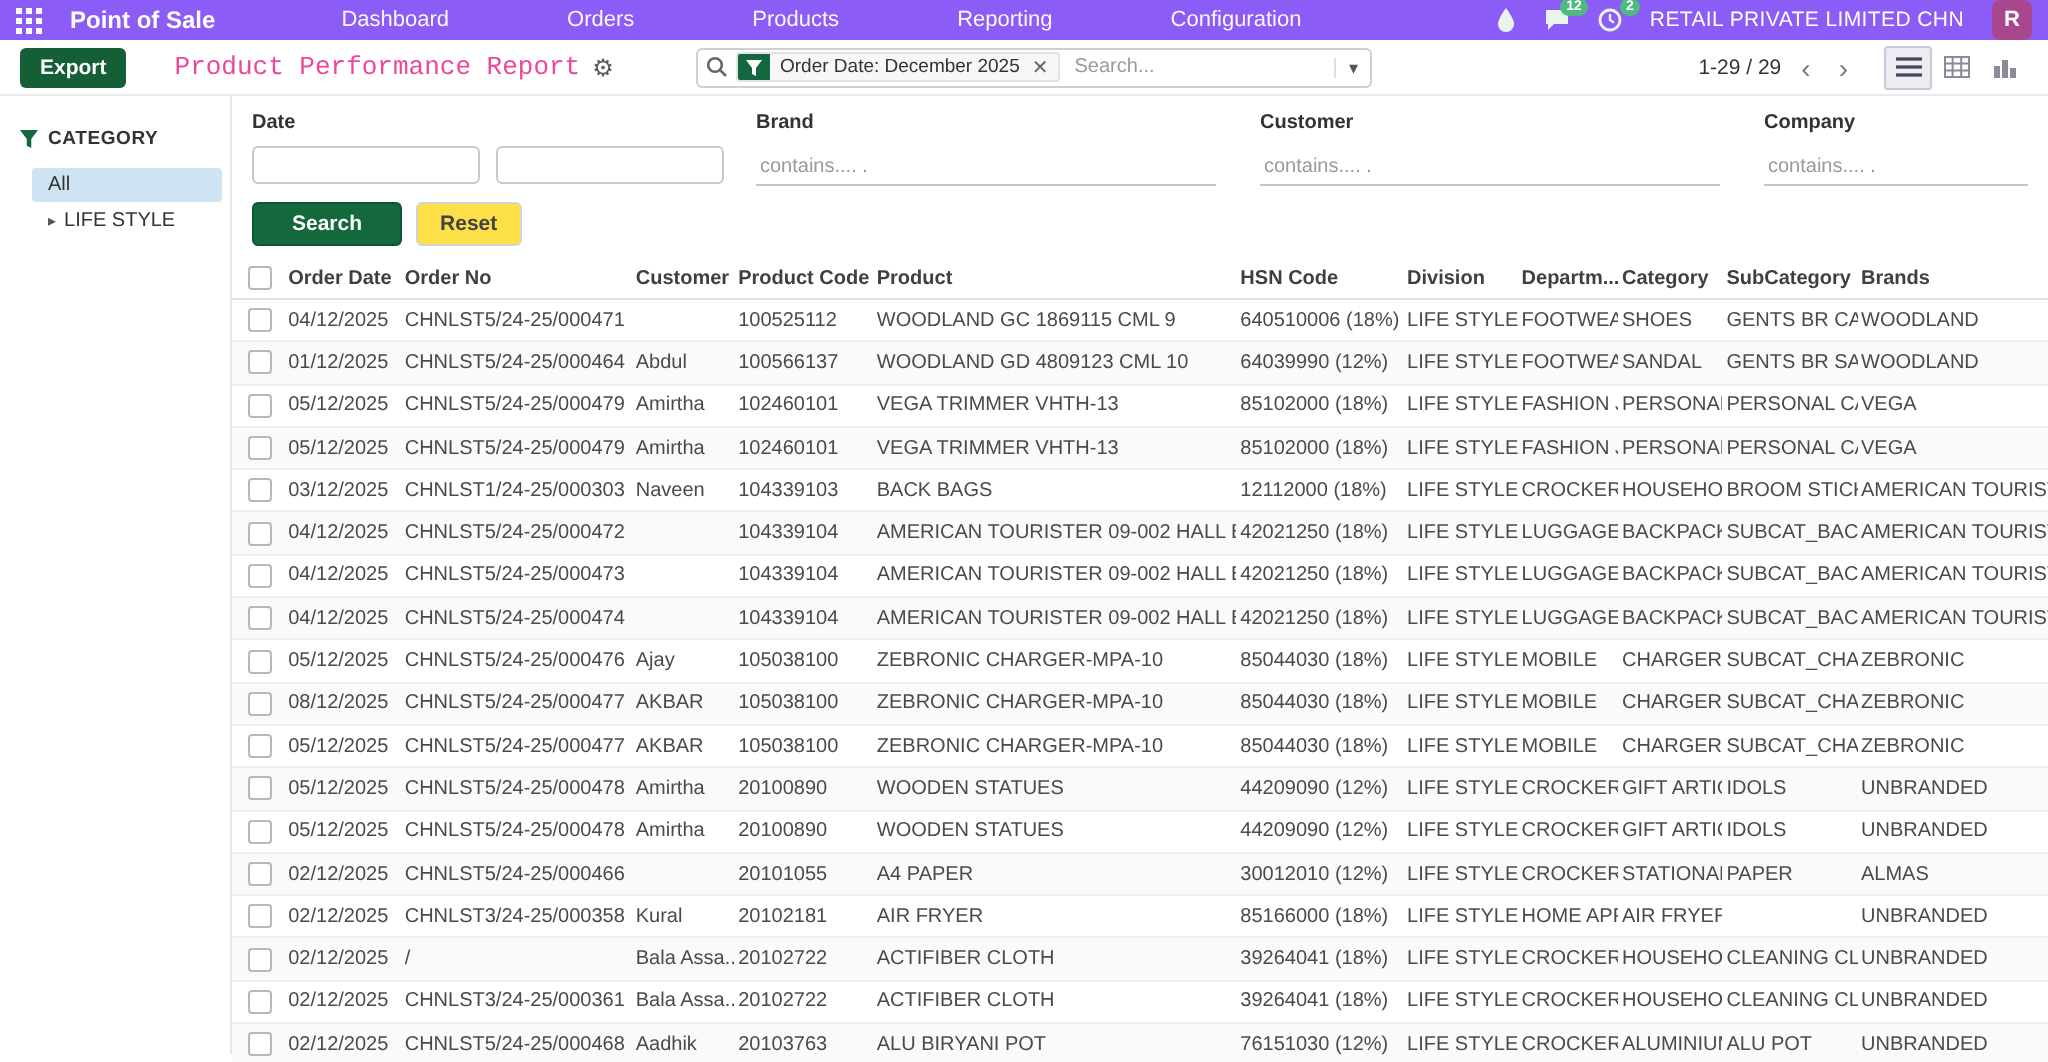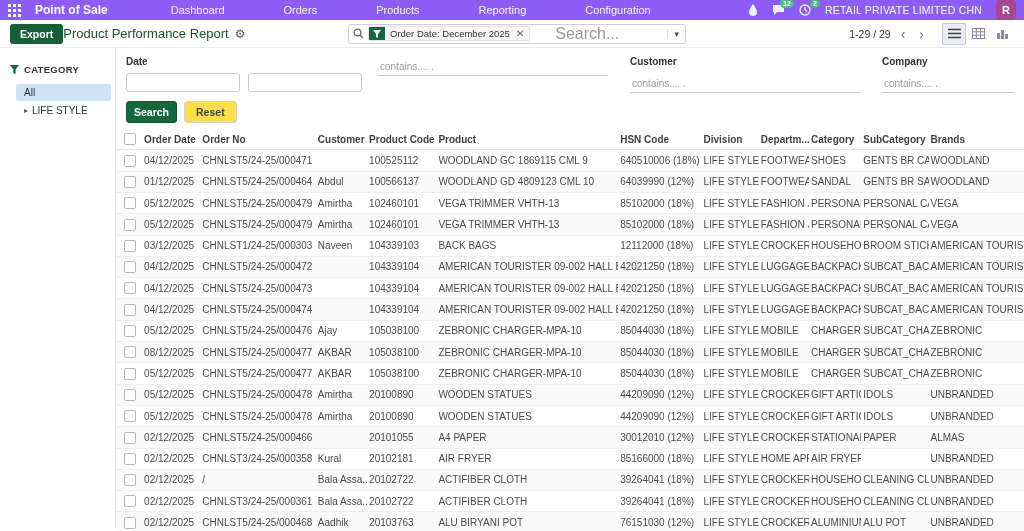--- a/index.html
+++ b/index.html
@@ -22,31 +22,31 @@
   .avatar { width:20px; height:20px; border-radius:4px; background:#a8478d; color:#fff;
             display:flex; align-items:center; justify-content:center; font-size:11px;
             font-weight:bold; cursor:pointer; }
 
   
   .control { height:28px; display:flex; align-items:center; padding:0 10px;
              border-bottom:1px solid #ebebeb; position:relative; }
   .btn-export { background:#155f37; color:#fff; border:none; border-radius:3px;
                 font-size:10.5px; font-weight:bold; padding:4px 10px; cursor:pointer;
                 font-family:inherit; }
-  .page-title { font-size:13px; color:#14532d; margin-left:0; }
+  .page-title { font-size:13px; color:#ec4899; margin-left:24px;font-family:Liberation Mono, monospace; }
   .gear { color:#5c5c5c; font-size:12px; margin-left:6px; cursor:pointer; }
   .searchbar { position:absolute; left:348px; width:338px; height:20px; border:1px solid #cfcfcf;
                border-radius:3px; display:flex; align-items:center; padding:0 4px; background:#fff; }
   .facet { display:flex; align-items:center; height:15px; border:1px solid #e3e3e3;
            border-radius:2px; margin-left:4px; overflow:hidden; background:#f7f7f7; }
   .facet-ico { background:#14683f; color:#fff; height:15px; width:16px; display:flex;
                align-items:center; justify-content:center; }
   .facet-label { font-size:9.5px; color:#333; padding:0 5px; }
   .facet-x { font-size:10px; color:#666; padding:0 5px 0 1px; cursor:pointer; }
-  .search-ph { font-size:16px; color:#9a9a9a; margin-left:25px; flex:1; }
+  .search-ph { font-size:10px; color:#9a9a9a; margin-left:7px; flex:1; }
   .search-caret { border-left:1px solid #ddd; padding:0 2px 0 6px; color:#555;
                   font-size:9px; cursor:pointer; }
   .pager { margin-left:auto; display:flex; align-items:center; gap:6px; }
   .pager-text { font-size:10.5px; color:#333; }
   .pg-btn { color:#777; font-size:14px; line-height:12px; padding:0 4px; cursor:pointer; }
   .views { display:flex; margin-left:8px; }
   .view-btn { width:24px; height:22px; display:flex; align-items:center; justify-content:center;
               cursor:pointer; border:1px solid transparent; }
   .view-btn.active { background:#ececf3; border:1px solid #c8c8d8; border-radius:2px; }
 
@@ -67,21 +67,21 @@
   .filter-grid { display:grid; grid-template-columns:250px 250px 250px 1fr; column-gap:2px; }
   .f-label { font-size:10px; font-weight:bold; color:#333; margin-bottom:6px; }
   .date-inputs { display:flex; gap:8px; }
   .date-inputs input { width:114px; height:19px; border:1px solid #c9c9c9; border-radius:3px;
                        font-family:inherit; font-size:10px; padding:0 4px; }
   .contains-input { width:230px; height:18px; border:none; border-bottom:1px solid #c4c4c4;
                     font-family:inherit; font-size:10px; color:#444; padding:0 2px; background:transparent; }
   .contains-input::placeholder { color:#9a9a9a; }
   .filter-actions { margin-top:8px; display:flex; gap:7px; }
   .btn-search { background:#14693c; color:#fff; border:1px solid #0f5530; border-radius:3px;
-                font-size:10.5px; font-weight:bold; padding:4px 7px; cursor:pointer; font-family:inherit; }
+                font-size:10.5px; font-weight:bold; padding:4px 19px; cursor:pointer; font-family:inherit; }
   .btn-reset { background:#fde047; color:#444; border:1px solid #d4d4d4; border-radius:3px;
                font-size:10.5px; font-weight:bold; padding:4px 11px; cursor:pointer; font-family:inherit; }
 
   
   .grid-table { width:100%; border-collapse:collapse; table-layout:fixed; font-size:10px; }
   .grid-table th { text-align:left; font-size:10px; color:#3f3f3f; font-weight:bold;
                    padding:4px 6px 4px 2px; border-bottom:1px solid #e2e2e2; height:20px;
                    white-space:nowrap; overflow:hidden; cursor:pointer; }
   .grid-table td { padding:0 6px 0 2px; height:21.3px; white-space:nowrap; overflow:hidden;
                    color:#4a4a4a; border-bottom:1px solid #efefef; }
@@ -229,20 +229,21 @@
     <div class="filters">
       <div class="filter-grid">
         <div>
           <div class="f-label">Date</div>
           <div class="date-inputs">
             <input type="text" value="" style="">
             <input type="text" value="" style="">
           </div>
         </div>
         <div>
+          <div class="f-label">Brand</div>
           <input class="contains-input" type="text" placeholder="contains.... ." style="">
         </div>
         <div>
           <div class="f-label">Customer</div>
           <input class="contains-input" type="text" placeholder="contains.... ." style="">
         </div>
         <div>
           <div class="f-label">Company</div>
           <input class="contains-input" type="text" style="width: 132px;" placeholder="contains.... .">
         </div>

